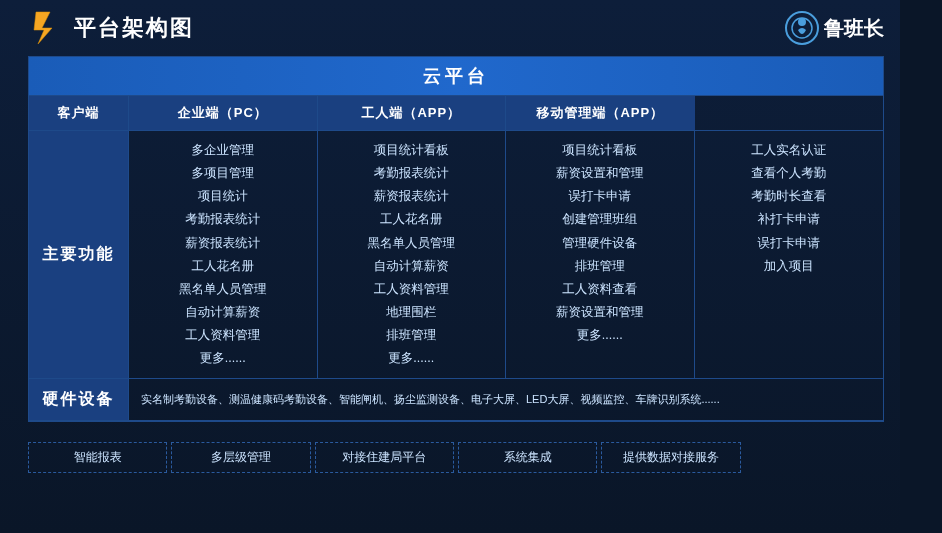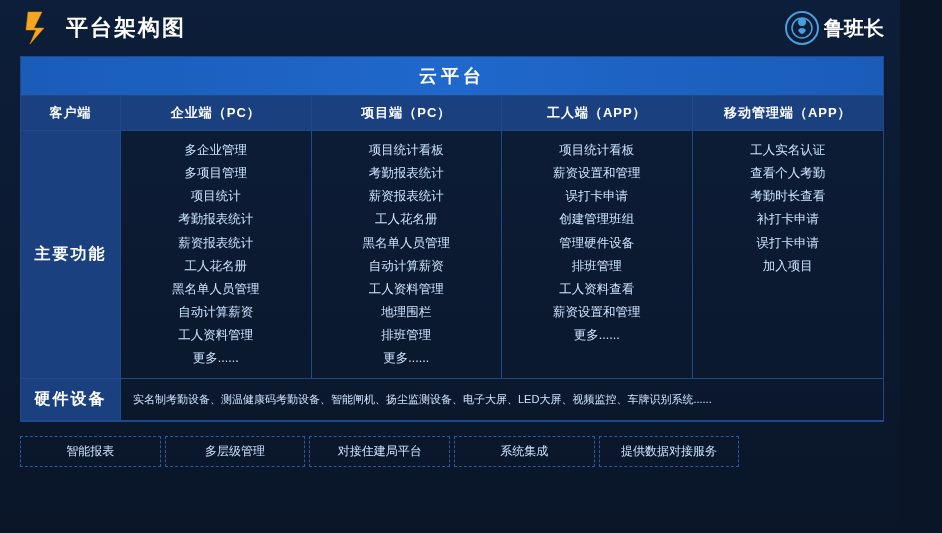--- a/index.html
+++ b/index.html
@@ -9,21 +9,21 @@
       background: #0a1628;
       font-family: "Microsoft YaHei", "微软雅黑", sans-serif;
       overflow: hidden;
     }
 
     .page {
       width: 900px;
       height: 533px;
       background: linear-gradient(180deg, #0d1e3a 0%, #0a1628 100%);
       position: relative;
-      padding: 10px 16px 10px 20px;
+      padding: 10px 16px 10px 28px;
     }
 
     
     .header {
       display: flex;
       align-items: center;
       justify-content: space-between;
       margin-bottom: 10px;
     }
     .header-left {
@@ -145,21 +145,21 @@
     
     .table-wrapper {
       border: 1px solid #1e4a8a;
       overflow: hidden;
     }
 
     .features-wrapper {
       display: grid;
       grid-template-columns: repeat(6, 1fr);
       gap: 4px;
-      margin-top: 14px;
+      margin-top: 20px;
     }
     .feature-box {
       border: 1px dashed #2a5a9e;
       text-align: center;
       padding: 6px 2px;
       color: #cce4ff;
       font-size: 12px;
     }
   </style>
 </head>
@@ -187,21 +187,20 @@
     </div>
   </div>
 
   <div class="table-wrapper">
 
     <div class="cloud-header">云平台</div>
 
     <div class="col-headers">
       <div class="col-header">客户端</div>
       <div class="col-header">企业端（PC）</div>
-      <div class="col-header">项目端（PC）</div>
       <div class="col-header">工人端（APP）</div>
       <div class="col-header">移动管理端（APP）</div>
     </div>
 
     <div class="content-row">
       <div class="row-label">主要功能</div>
 
       <div class="content-cell" id="enterprise-cell">
           <span class="item">多企业管理</span>
           <span class="item">多项目管理</span>

